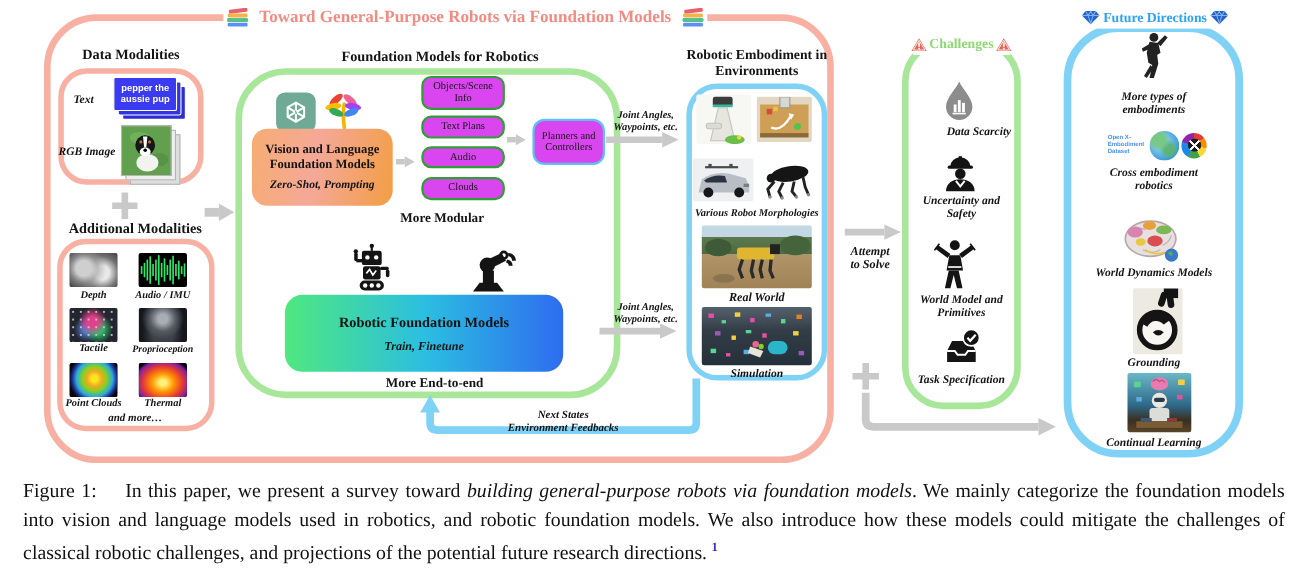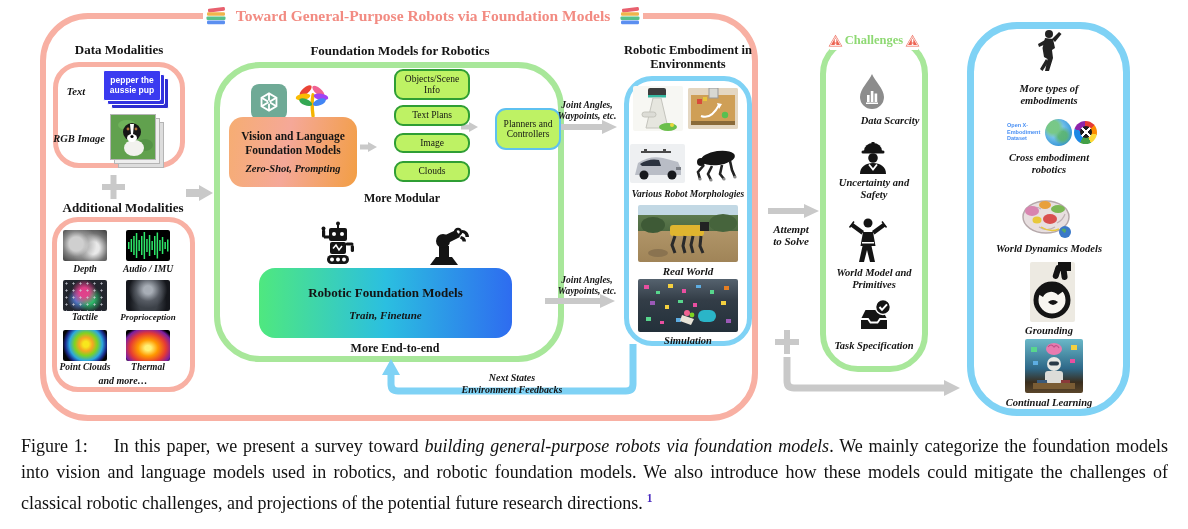--- a/index.html
+++ b/index.html
@@ -5,23 +5,23 @@
   * { box-sizing: border-box; margin: 0; padding: 0; }
   html,body { background:#fff; }
   body { width:1188px; height:529px; position:relative; font-family:"Liberation Serif",serif; }
   .canvas { position:absolute; left:0; top:0; width:1188px; height:529px; overflow:hidden; }
   .layer { position:absolute; inset:0; }
   .abs { position:absolute; }
   .rbox { position:absolute; background:#fff; }
   .fig-h { position:absolute; font-weight:700; font-size:13px; line-height:14px; text-align:center; color:#141414; }
   .lab { position:absolute; font-weight:700; font-style:italic; font-size:10px; line-height:11.5px; text-align:center; color:#141414; }
   .bold-note { position:absolute; font-weight:700; font-size:12px; text-align:center; color:#141414; }
-  .sgb { position:absolute; background:#bef264; border:2px solid #2f9e34; border-radius:9px;
+  .sgb { position:absolute; background:#d946ef; border:2px solid #2f9e34; border-radius:9px;
          display:flex; align-items:center; justify-content:center; text-align:center;
-         font-size:9.5px; line-height:10.5px; color:#141414; padding:1px 2px;margin-left:11px; }
+         font-size:9.5px; line-height:10.5px; color:#141414; padding:1px 2px; }
   .titlebar { position:absolute; background:#fff; display:flex; align-items:center; justify-content:center; z-index:4; }
   .thumb { position:absolute; overflow:hidden; border-radius:2px; }
   
   .t-depth { background-color:#454545;
     background-image: radial-gradient(circle at 30% 45%, #cfcfcf 0 20%, rgba(165,165,165,.65) 36%, transparent 58%),
                       radial-gradient(circle at 68% 58%, #e9e9e9 0 18%, rgba(150,150,150,.55) 42%, transparent 62%); }
   .t-audio { background:#000; }
   .t-tactile { background-color:#23262e;
     background-image: radial-gradient(rgba(205,205,215,.85) 0.8px, transparent 1.3px),
                       radial-gradient(circle at 48% 40%, rgba(233,62,140,.95) 0 16%, transparent 44%),
@@ -209,21 +209,21 @@
       </svg>
     </div>
     <div class="abs" style="left:229px;top:117px;width:128px;height:70px;border-radius:14px;
                 background:linear-gradient(100deg,#f6ad72 0%,#f5a898 45%,#f29e44 100%);
                 display:flex;flex-direction:column;align-items:center;justify-content:center;text-align:center;padding:4px;">
       <div style="font-weight:700;font-size:11.5px;line-height:13.5px;color:#141414;">Vision and Language Foundation Models</div>
       <div style="font-weight:700;font-style:italic;font-size:10.5px;color:#141414;margin-top:6px;">Zero-Shot, Prompting</div>
     </div>
     <div class="sgb" style="left:383px;top:69px;width:76px;height:31px;">Objects/Scene Info</div>
     <div class="sgb" style="left:383px;top:105px;width:76px;height:21px;">Text Plans</div>
-    <div class="sgb" style="left:383px;top:133px;width:76px;height:20px;">Image</div>
+    <div class="sgb" style="left:383px;top:133px;width:76px;height:20px;">Audio</div>
     <div class="sgb" style="left:383px;top:161px;width:76px;height:21px;">Clouds</div>
     <div class="sgb" style="left:484px;top:108px;width:66px;height:42px;border-color:#5ec1f0;border-radius:11px;">Planners and Controllers</div>
     <div class="bold-note" style="left:350px;top:191px;width:104px;">More Modular</div>
     <div class="abs" style="left:318px;top:221px;width:40px;height:46px;">
       <svg width="40" height="46" viewBox="0 0 40 46" fill="#141414">
         <circle cx="20" cy="2.5" r="2"></circle>
           <rect x="19" y="3" width="2" height="4"></rect>
         <rect x="11" y="7" width="18" height="13" rx="2"></rect>
         <circle cx="16" cy="13" r="2" fill="#fff"></circle>
           <circle cx="24" cy="13" r="2" fill="#fff"></circle>
@@ -432,20 +432,35 @@
         <path d="M5 21 l4.5 -9 h17 l4.5 9 v10 h-26 z" fill="#141414"></path>
         <path d="M5 21 h7 l2.5 3.5 h7 l2.5 -3.5 h7" stroke="#fff" stroke-width="1.8" fill="none"></path>
         <circle cx="27" cy="9" r="7.5" fill="#141414" stroke="#fff" stroke-width="1.6"></circle>
         <path d="M23.5 9 l2.5 2.8 5 -5.5" stroke="#fff" stroke-width="2" fill="none"></path>
       </svg>
     </div>
     <div class="lab" style="left:826px;top:340px;width:96px;font-size:10.5px;">Task Specification</div>
   </div>
 
   <div class="layer">
+    <div class="titlebar" style="left:985px;top:6px;width:130px;height:20px;gap:3px;">
+      <span>
+        <svg width="17" height="14" viewBox="0 0 18 15">
+          <path d="M4 1 h10 l3.5 4.5 L9 14 L.5 5.5 Z" fill="#2563c9"></path>
+          <path d="M.5 5.5 h17 M4 1 l2.5 4.5 L9 1.5 l2.5 4 L14 1 M6.5 5.5 L9 13 l2.5 -7.5" stroke="#7db2f5" stroke-width="1" fill="none"></path>
+        </svg>
+      </span>
+      <span style="font-weight:700;font-size:12.5px;color:#2fa3ef;white-space:nowrap;">Future Directions</span>
+      <span>
+        <svg width="17" height="14" viewBox="0 0 18 15">
+          <path d="M4 1 h10 l3.5 4.5 L9 14 L.5 5.5 Z" fill="#2563c9"></path>
+          <path d="M.5 5.5 h17 M4 1 l2.5 4.5 L9 1.5 l2.5 4 L14 1 M6.5 5.5 L9 13 l2.5 -7.5" stroke="#7db2f5" stroke-width="1" fill="none"></path>
+        </svg>
+      </span>
+    </div>
     <div class="thumb t-fdhuman" style="left:1031px;top:29px;width:34px;height:50px;">
       <svg width="34" height="50" viewBox="0 0 34 50" fill="#222">
         <circle cx="18" cy="5" r="4"></circle>
         <path d="M14 9 l8 1 2 9 -3 2 1 8 -4 13 h-4 l2.5 -12 -3.5 -2 -1.5 -9 z"></path>
         <path d="M21 10 l7 -7 2.5 2 -6.5 8 z"></path>
         <path d="M14 11 l-7 4 1 3 7 -3 z"></path>
         <path d="M15 30 l-6 10 2.5 2 6 -9 z"></path>
       </svg>
     </div>
     <div class="lab" style="left:993px;top:83px;width:112px;font-size:10.5px;line-height:12px;">More types of embodiments</div>

